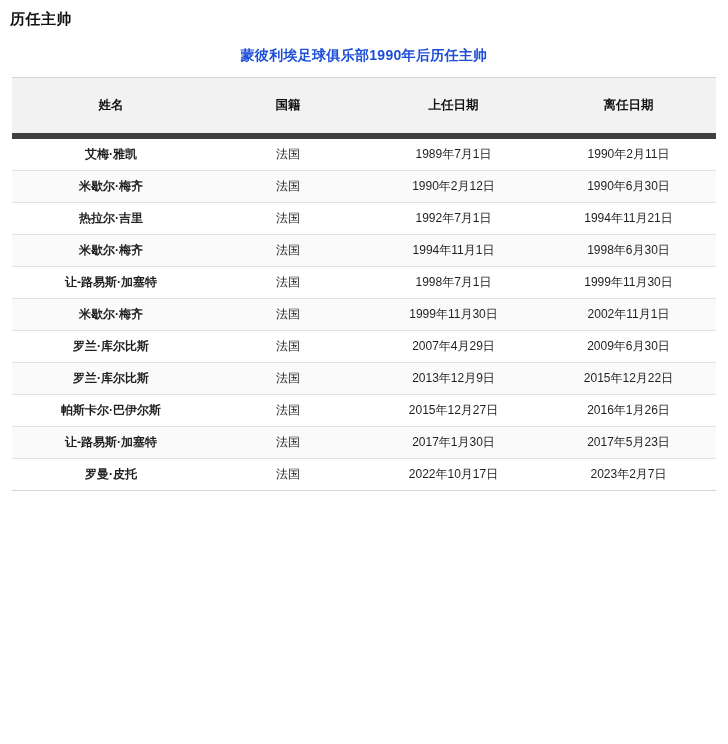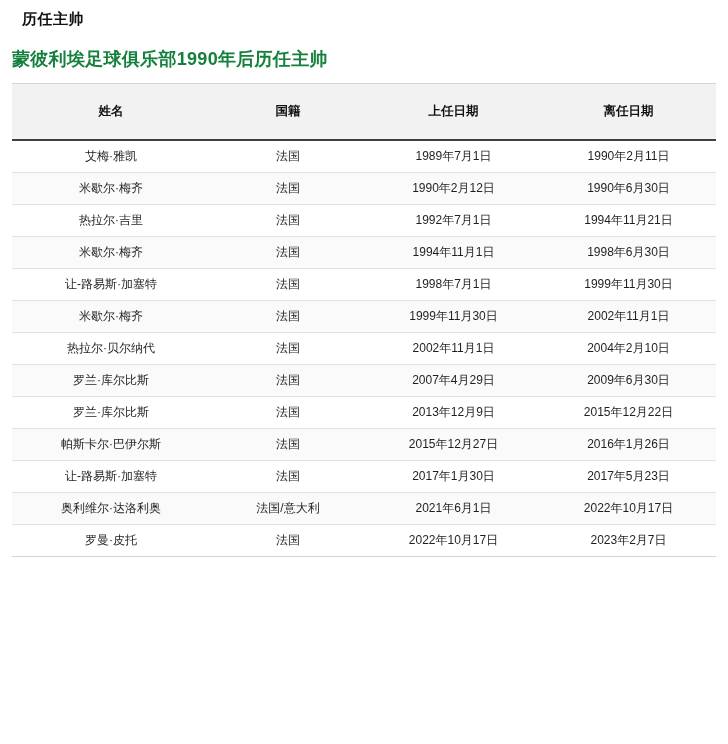--- a/index.html
+++ b/index.html
@@ -18,48 +18,48 @@
     width: 728px;
     height: 744px;
     box-sizing: border-box;
     padding: 0;
     position: relative;
   }
   .section-title {
     font-size: 15px;
     font-weight: bold;
     color: #111111;
-    padding: 10px 10px 4px 22px;
+    padding: 10px 10px 4px 10px;
     letter-spacing: 0.5px;
   }
   .table-wrap {
     padding: 0 12px;
   }
   table.roster {
     width: 704px;
     border-collapse: collapse;
     table-layout: fixed;
     font-size: 12px;
   }
   table.roster caption {
     caption-side: top;
-    font-size: 18px;
+    font-size: 14px;
     font-weight: bold;
-    color: #15803d;
+    color: #1d4ed8;
     padding: 14px 0 12px 0;
-    text-align: left;
+    text-align: center;
     letter-spacing: 0.3px;
   }
   table.roster th {
     background: #f2f2f2;
     font-weight: bold;
     font-size: 12.5px;
     color: #111111;
     border-top: 1px solid #d4d4d4;
-    border-bottom: 2px solid #404040;
+    border-bottom: 6px solid #404040;
     padding: 19px 4px;
     text-align: center;
   }
   table.roster td {
     border-bottom: 1px solid #e2e2e2;
     padding: 8px 4px;
     text-align: center;
     font-size: 12px;
     color: #1f1f1f;
     line-height: 1.25;
@@ -70,21 +70,21 @@
   table.roster tbody tr:nth-child(even) {
     background: #fafafa;
   }
   table.roster tbody tr:last-child td {
     border-bottom: 1px solid #d4d4d4;
   }
   col.c-name { width: 198px; }
   col.c-nation { width: 156px; }
   col.c-start { width: 175px; }
   col.c-end { width: 175px; }
-  .name-cell { font-weight: normal; }
+  .name-cell { font-weight: bold; }
 </style>
 </head>
 <body>
 
 <div class="page">
 
   <div class="section-title">历任主帅</div>
 
   <div class="table-wrap">
     <table class="roster">
@@ -134,26 +134,20 @@
             <td>1998年7月1日</td>
             <td>1999年11月30日</td>
           </tr>
           <tr>
             <td class="name-cell">米歇尔·梅齐</td>
             <td>法国</td>
             <td>1999年11月30日</td>
             <td>2002年11月1日</td>
           </tr>
           <tr>
-            <td class="name-cell">热拉尔·贝尔纳代</td>
-            <td>法国</td>
-            <td>2002年11月1日</td>
-            <td>2004年2月10日</td>
-          </tr>
-          <tr>
             <td class="name-cell">罗兰·库尔比斯</td>
             <td>法国</td>
             <td>2007年4月29日</td>
             <td>2009年6月30日</td>
           </tr>
           <tr>
             <td class="name-cell">罗兰·库尔比斯</td>
             <td>法国</td>
             <td>2013年12月9日</td>
             <td>2015年12月22日</td>
@@ -164,26 +158,20 @@
             <td>2015年12月27日</td>
             <td>2016年1月26日</td>
           </tr>
           <tr>
             <td class="name-cell">让-路易斯·加塞特</td>
             <td>法国</td>
             <td>2017年1月30日</td>
             <td>2017年5月23日</td>
           </tr>
           <tr>
-            <td class="name-cell">奥利维尔·达洛利奥</td>
-            <td>法国/意大利</td>
-            <td>2021年6月1日</td>
-            <td>2022年10月17日</td>
-          </tr>
-          <tr>
             <td class="name-cell">罗曼·皮托</td>
             <td>法国</td>
             <td>2022年10月17日</td>
             <td>2023年2月7日</td>
           </tr>
         </tbody>
     </table>
   </div>
 
 </div>

